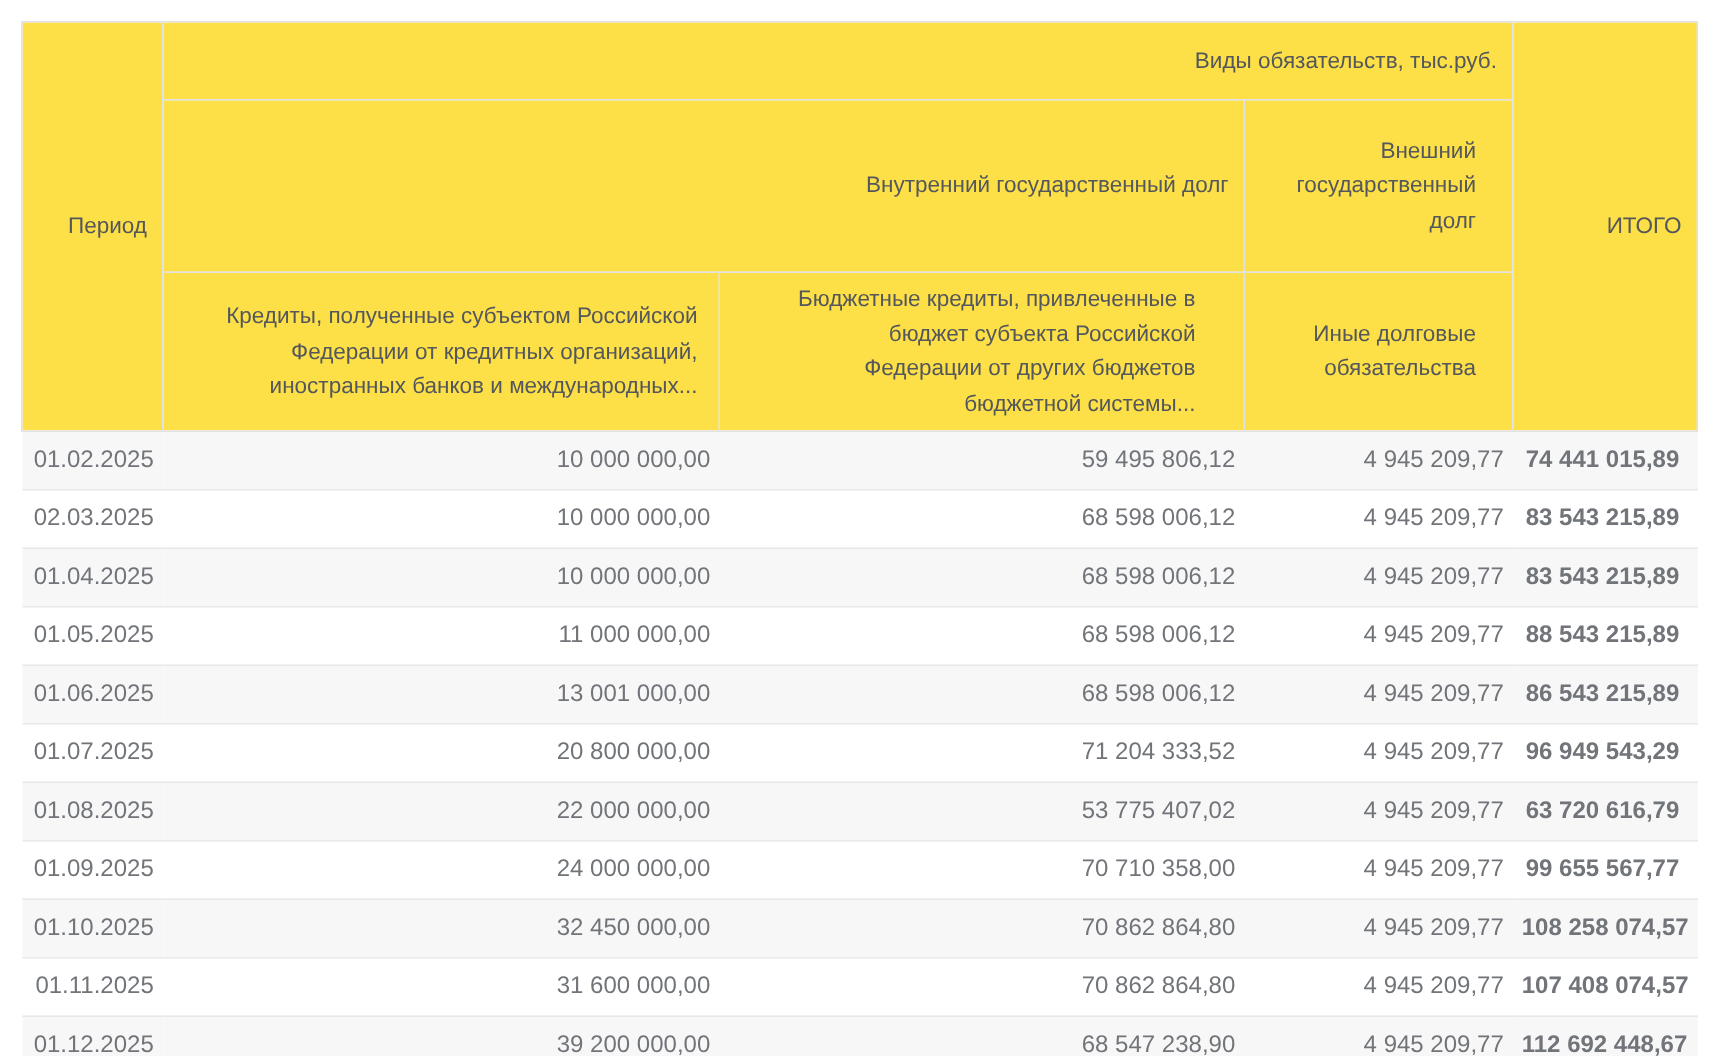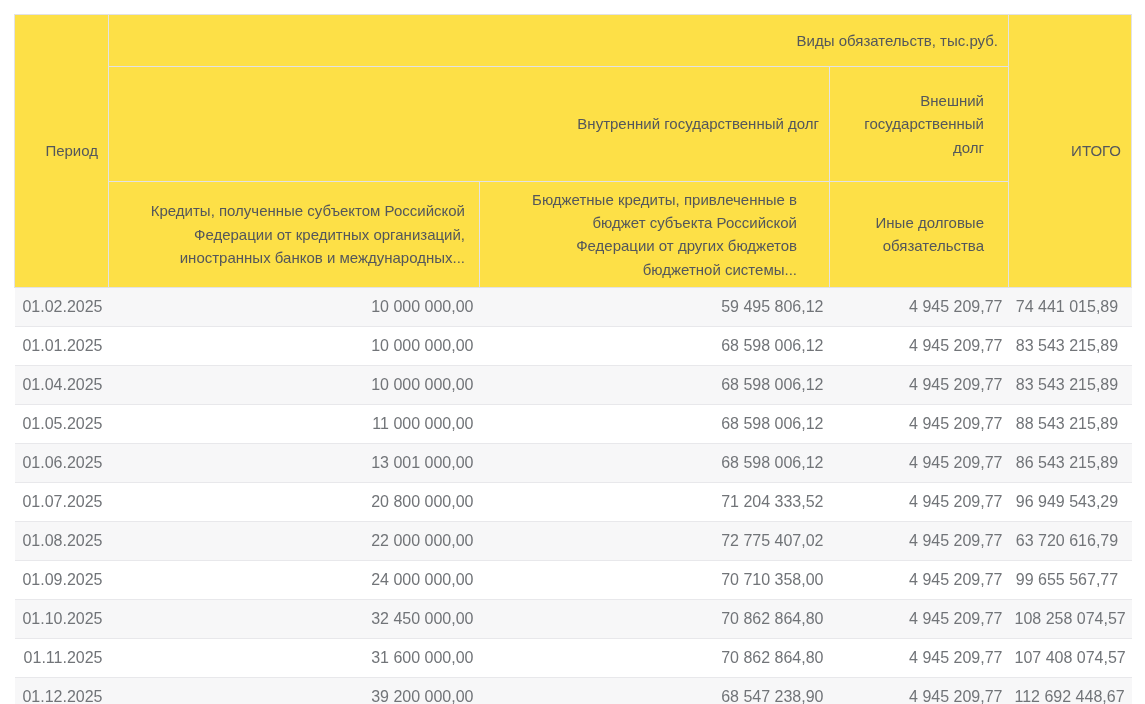--- a/index.html
+++ b/index.html
@@ -49,22 +49,23 @@
     text-align: right;
     vertical-align: middle;
     border-bottom: 1px solid #e8e8eb;
     padding: 0 6px;
     white-space: nowrap;
   }
   tbody tr { height: 39px; }
   tbody tr:nth-child(odd) td { background: #f7f7f8; }
   tbody tr:nth-child(even) td { background: #ffffff; }
   tbody td.num-total {
-    text-align: center;
+    text-align: right;
     padding-right: 12px;
+    font-weight: bold;
   }
 </style>
 </head>
 <body>
 
 <div class="page">
   <div class="table-wrap">
     <table class="debt">
       <colgroup>
         <col style="width:94px">
@@ -92,21 +93,21 @@
       <tbody>
   <tr>
     <td>01.02.2025</td>
     <td>10 000 000,00</td>
     <td>59 495 806,12</td>
     <td>4 945 209,77</td>
     <td class="num-total">74 441 015,89</td>
   </tr>
 
   <tr>
-    <td>01.01.2025</td>
+    <td>02.03.2025</td>
     <td>10 000 000,00</td>
     <td>68 598 006,12</td>
     <td>4 945 209,77</td>
     <td class="num-total">83 543 215,89</td>
   </tr>
 
   <tr>
     <td>01.04.2025</td>
     <td>10 000 000,00</td>
     <td>68 598 006,12</td>
@@ -134,21 +135,21 @@
     <td>01.07.2025</td>
     <td>20 800 000,00</td>
     <td>71 204 333,52</td>
     <td>4 945 209,77</td>
     <td class="num-total">96 949 543,29</td>
   </tr>
 
   <tr>
     <td>01.08.2025</td>
     <td>22 000 000,00</td>
-    <td>72 775 407,02</td>
+    <td>53 775 407,02</td>
     <td>4 945 209,77</td>
     <td class="num-total">63 720 616,79</td>
   </tr>
 
   <tr>
     <td>01.09.2025</td>
     <td>24 000 000,00</td>
     <td>70 710 358,00</td>
     <td>4 945 209,77</td>
     <td class="num-total">99 655 567,77</td>

